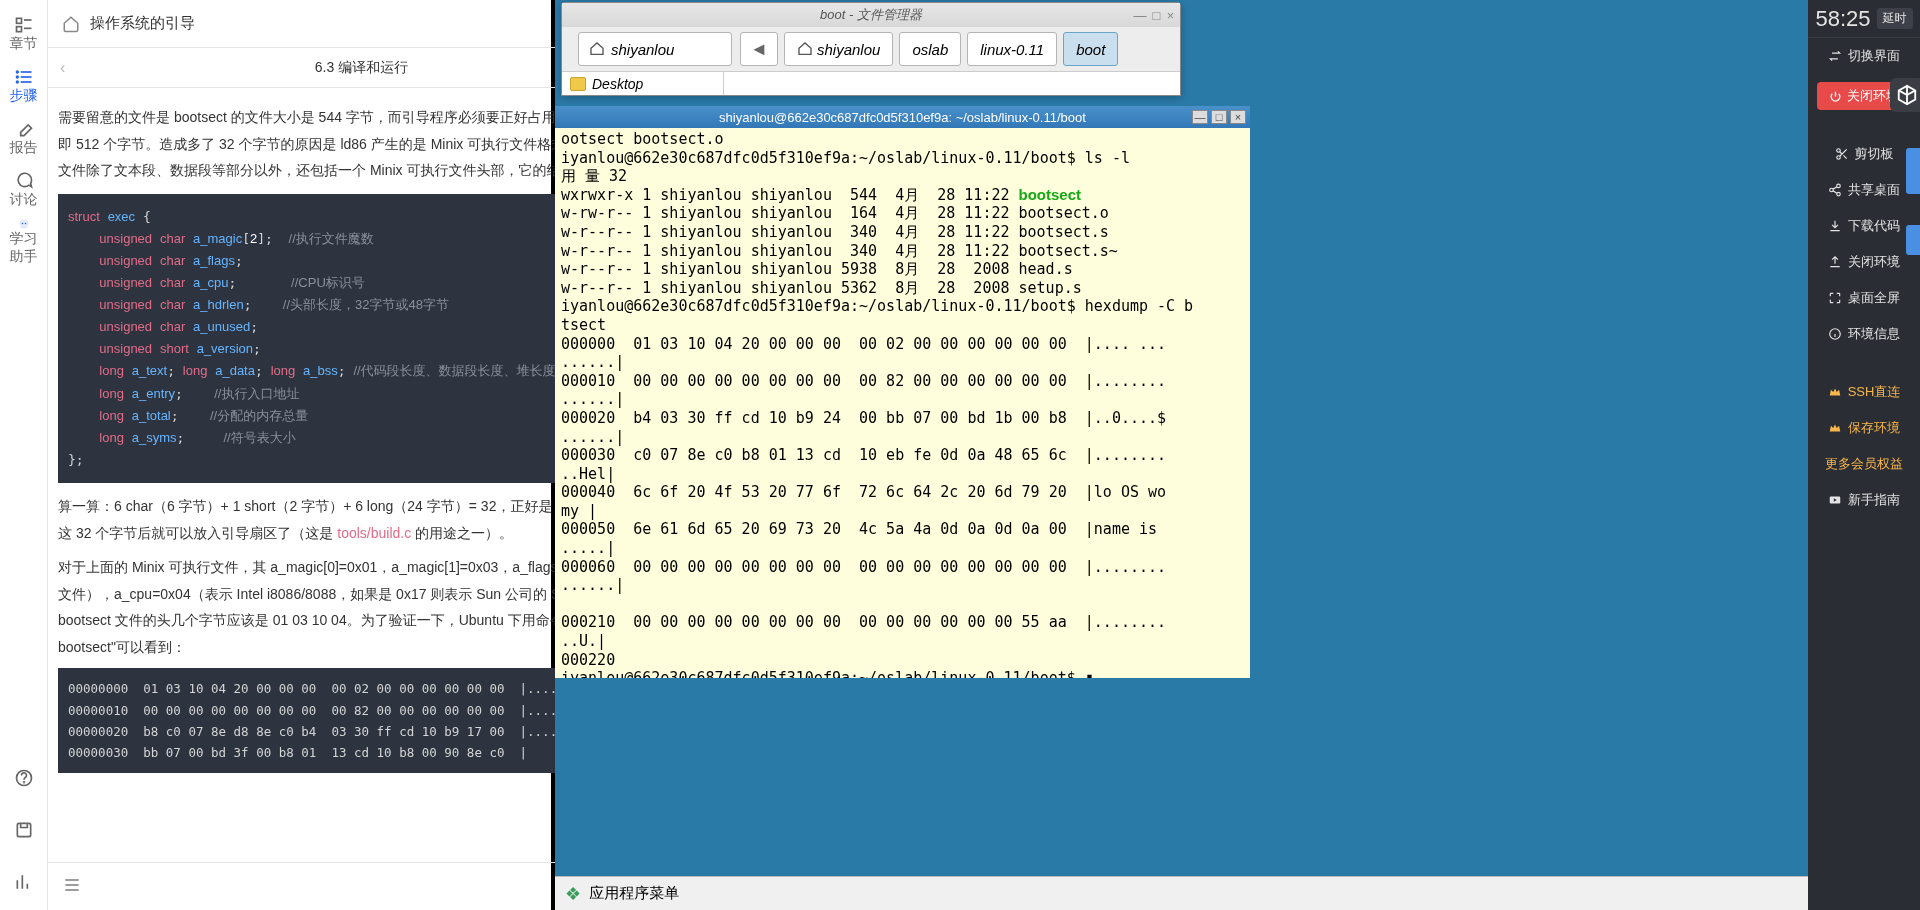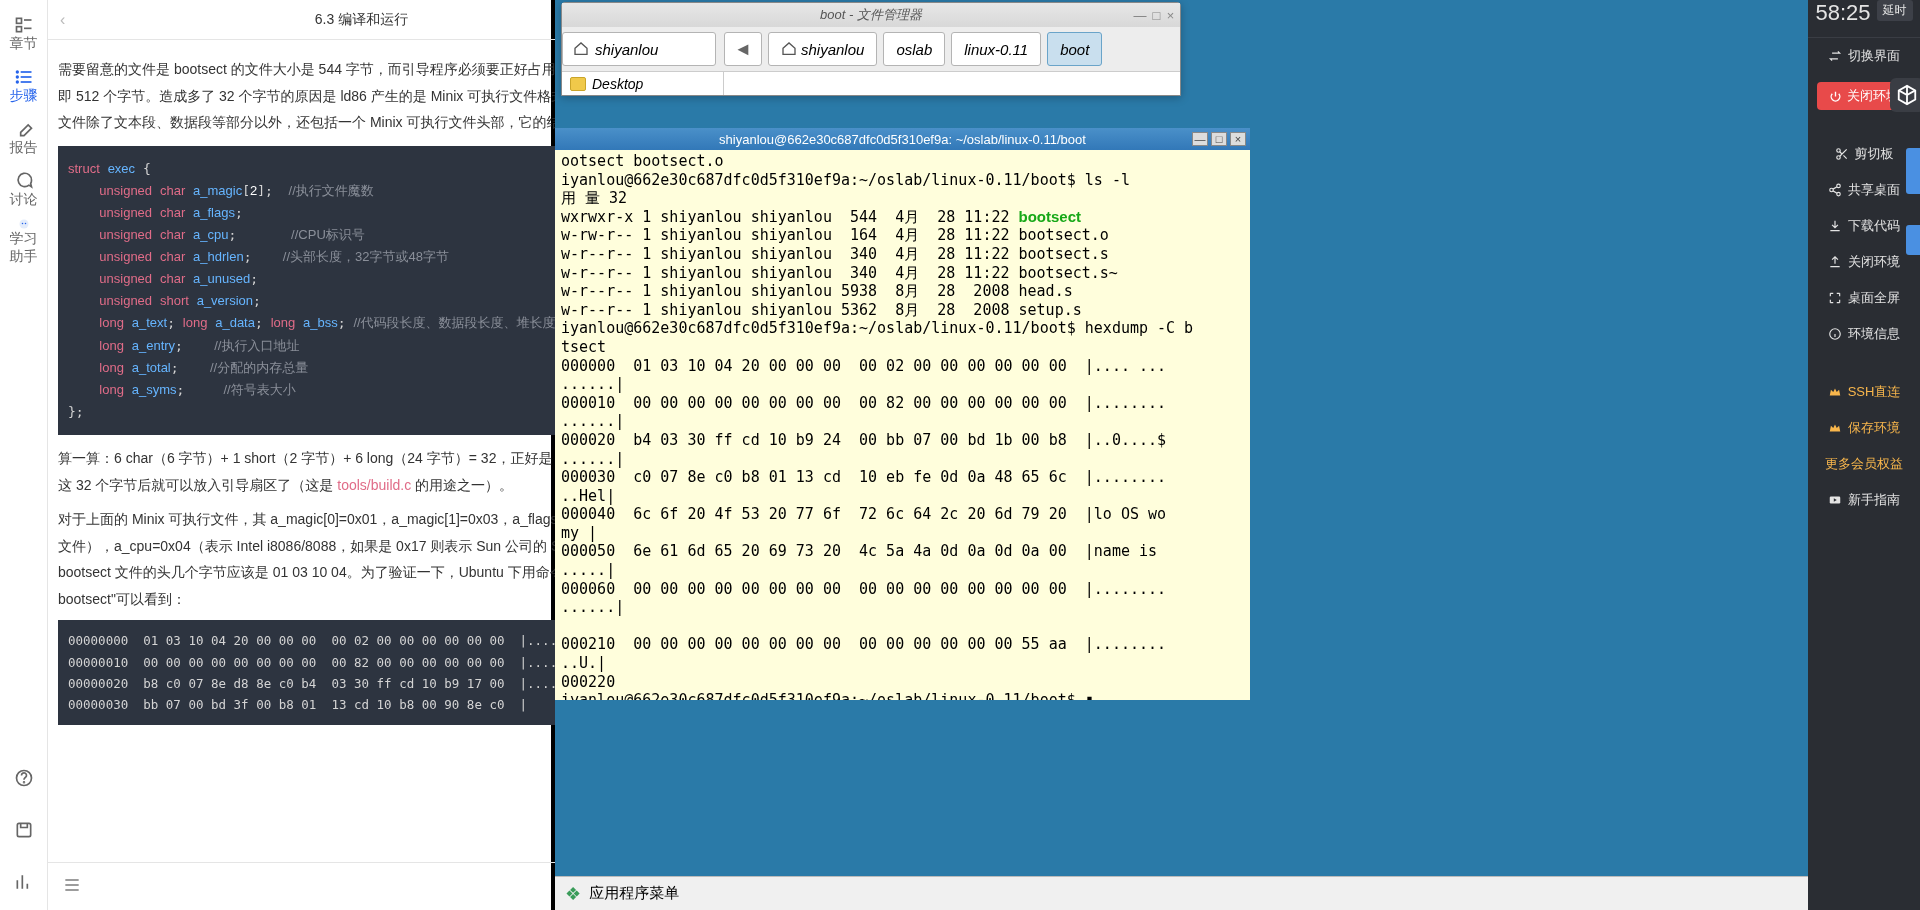--- a/index.html
+++ b/index.html
@@ -31,44 +31,44 @@
 .footer { height:48px; border-top:1px solid #e5e5e5; display:flex; align-items:center; justify-content:space-between; padding:0 14px; }
 .footer .toc svg{width:20px;height:20px;color:#888;}
 .btn-next { background:#2563eb; color:#fff; border:none; border-radius:16px; padding:6px 30px; font-size:13px; cursor:pointer; }
 
 .middle-panel { flex:1; height:100%; background:linear-gradient(#2a7aa8,#2a7aa8); position:relative; }
 .desktop { position:absolute; inset:0; background:#2a7aa8; }
 .fm-window { position:absolute; left:6px; top:2px; width:620px; background:#e8e8e8; border:1px solid #888; border-radius:4px 4px 0 0; box-shadow:0 2px 8px rgba(0,0,0,.25);font-style:italic;}
 .fm-title { height:24px; background:linear-gradient(#e7e7e7,#d8d8d8); display:flex; align-items:center; justify-content:center; font-size:13px; color:#555; position:relative;}
 .fm-controls { position:absolute; right:6px; display:flex; gap:6px; color:#888; font-size:13px;}
 .fm-menu { height:30px; display:flex; align-items:center; gap:16px; padding:0 14px; font-size:14px; color:#222; background:#ededed;}
-.fm-toolbar { height:44px; display:flex; align-items:center; gap:8px; padding:4px 0; background:#ededed;}
+.fm-toolbar { height:44px; display:flex; align-items:center; gap:8px; padding:4px 16px; background:#ededed;}
 .fm-folder { height:34px; background:#fff; border:1px solid #b4b4b4; border-radius:3px; display:flex; align-items:center; padding:0 10px; font-size:15px; gap:6px;}
 .fm-folder.places{width:154px;}
 .fm-breadcrumb{display:flex;gap:6px;align-items:center;}
 .fm-crumb{height:34px;background:#fff;border:1px solid #b4b4b4;border-radius:3px;display:flex;align-items:center;padding:0 12px;font-size:15px;}
 .fm-crumb.active{background:#c9dfee;border-color:#6aa4c9;}
 .fm-nav{width:38px;height:34px;background:#fff;border:1px solid #b4b4b4;border-radius:3px;display:flex;align-items:center;justify-content:center;font-size:18px;color:#666;}
 .fm-body{height:24px;background:#fff;border-top:1px solid #ccc;display:flex;}
 .fm-side{width:162px;border-right:1px solid #ccc;padding:4px 8px;font-size:14px;display:flex;align-items:center;gap:6px;}
 .folder-ico{width:16px;height:14px;background:#f0c94a;border:1px solid #caa52a;border-radius:2px;display:inline-block;}
 .home-ico{width:16px;height:16px;color:#555;}
 
-.term-window { position:absolute; left:0; top:128px; width:695px; height:572px; background:#fffedc; }
+.term-window { position:absolute; left:0; top:106px; width:695px; height:572px; background:#fffedc; }
 .term-title { height:22px; background:linear-gradient(#4a90c9,#3278b8); color:#fff; display:flex; align-items:center; justify-content:center; font-size:13px; position:relative;}
 .term-controls{position:absolute;right:4px;display:flex;gap:3px;}
 .term-controls span{width:16px;height:14px;background:#ddd;color:#444;display:flex;align-items:center;justify-content:center;font-size:11px;border:1px solid #888;}
 .term-body { height:calc(100% - 22px); padding:2px 6px; font-family:"DejaVu Sans Mono",Consolas,monospace; font-size:15px; color:#000; line-height:1.24; white-space:pre; overflow:hidden;}
 .term-green{color:#17a817;font-weight:bold;}
 
 .taskbar { position:absolute; left:0; right:0; bottom:0; height:34px; background:#f0f0f0; border-top:1px solid #bbb; display:flex; align-items:center; padding:0 10px; font-size:15px; gap:8px;}
 .taskbar .leaf{color:#3a9c5a;font-size:18px;}
 
 .right-panel { width:112px; height:100%; background:#2a2d33; color:#e4e4e4; display:flex; flex-direction:column; align-items:center; font-size:13px; position:relative;}
-.timer { width:100%; height:38px; display:flex; align-items:flex-start; justify-content:center; gap:6px; border-bottom:1px solid #3a3d44;}
+.timer { width:100%; height:38px; display:flex; align-items:center; justify-content:center; gap:6px; border-bottom:1px solid #3a3d44;}
 .timer-val{font-size:22px;font-weight:300;}
 .timer-lbl{font-size:12px;background:#3d4048;padding:2px 6px;border-radius:3px;}
 .r-item { width:100%; height:36px; display:flex; align-items:center; justify-content:center; gap:6px; cursor:pointer;text-align:right; }
 .r-item svg{width:14px;height:14px;}
 .r-item.warn{color:#f8b64c;}
 .btn-close { background:#e84a4a; color:#fff; border:none; border-radius:4px; padding:5px 12px; font-size:13px; display:flex; align-items:center; gap:5px; margin:8px 0;}
 .cube { width:34px; height:34px; background:#3a3d44; border-radius:6px; display:flex; align-items:center; justify-content:center; position:absolute; right:-4px; top:78px; }
 .cube svg{width:22px;height:22px;color:#fff;}
 .side-collapse{position:absolute;right:0;top:148px;width:14px;height:46px;background:#4a90e2;border-radius:3px 0 0 3px;}
 .side-collapse2{position:absolute;right:0;top:225px;width:14px;height:30px;background:#4a90e2;border-radius:3px 0 0 3px;}
@@ -133,20 +133,26 @@
         </svg>
       </div>
     <div class="sidebar-item">
         <svg viewBox="0 0 24 24" fill="none" stroke="currentColor" stroke-width="2">
           <path d="M4 20V10M10 20V4M16 20v-6"></path>
         </svg>
       </div>
   </div>
 
   <div class="content">
+    <div class="header">
+      <svg viewBox="0 0 24 24" fill="none" stroke="currentColor" stroke-width="2">
+          <path d="M3 11l9-8 9 8v9a2 2 0 01-2 2H5a2 2 0 01-2-2z"></path>
+        </svg>
+      <span>操作系统的引导</span>
+    </div>
     <div class="section-title">
       <span class="arrow left">‹</span>
       <span>6.3 编译和运行</span>
       <span class="arrow right">›</span>
     </div>
     <div class="doc">
       <p>需要留意的文件是 bootsect 的文件大小是 544 字节，而引导程序必须要正好占用一个磁盘扇区，即 512 个字节。造成多了 32 个字节的原因是 ld86 产生的是 Minix 可执行文件格式，这样的可执行文件除了文本段、数据段等部分以外，还包括一个 Minix 可执行文件头部，它的结构如下：</p>
       <div class="code-block" id="code1"><span class="tok-kw">struct</span> <span class="tok-id">exec</span> {
     <span class="tok-kw">unsigned</span> <span class="tok-kw">char</span> <span class="tok-id">a_magic</span>[<span class="tok-num">2</span>];  <span class="tok-cmt">//执行文件魔数</span>
     <span class="tok-kw">unsigned</span> <span class="tok-kw">char</span> <span class="tok-id">a_flags</span>;

